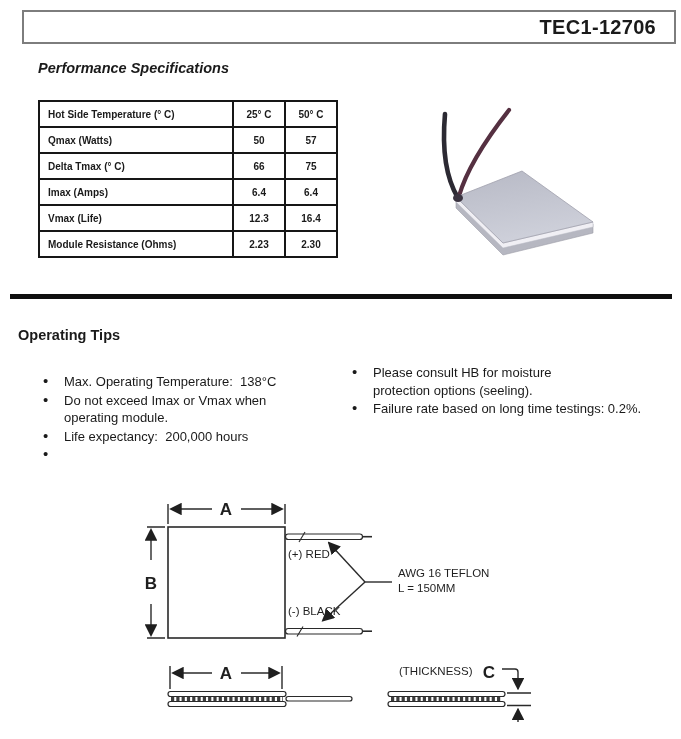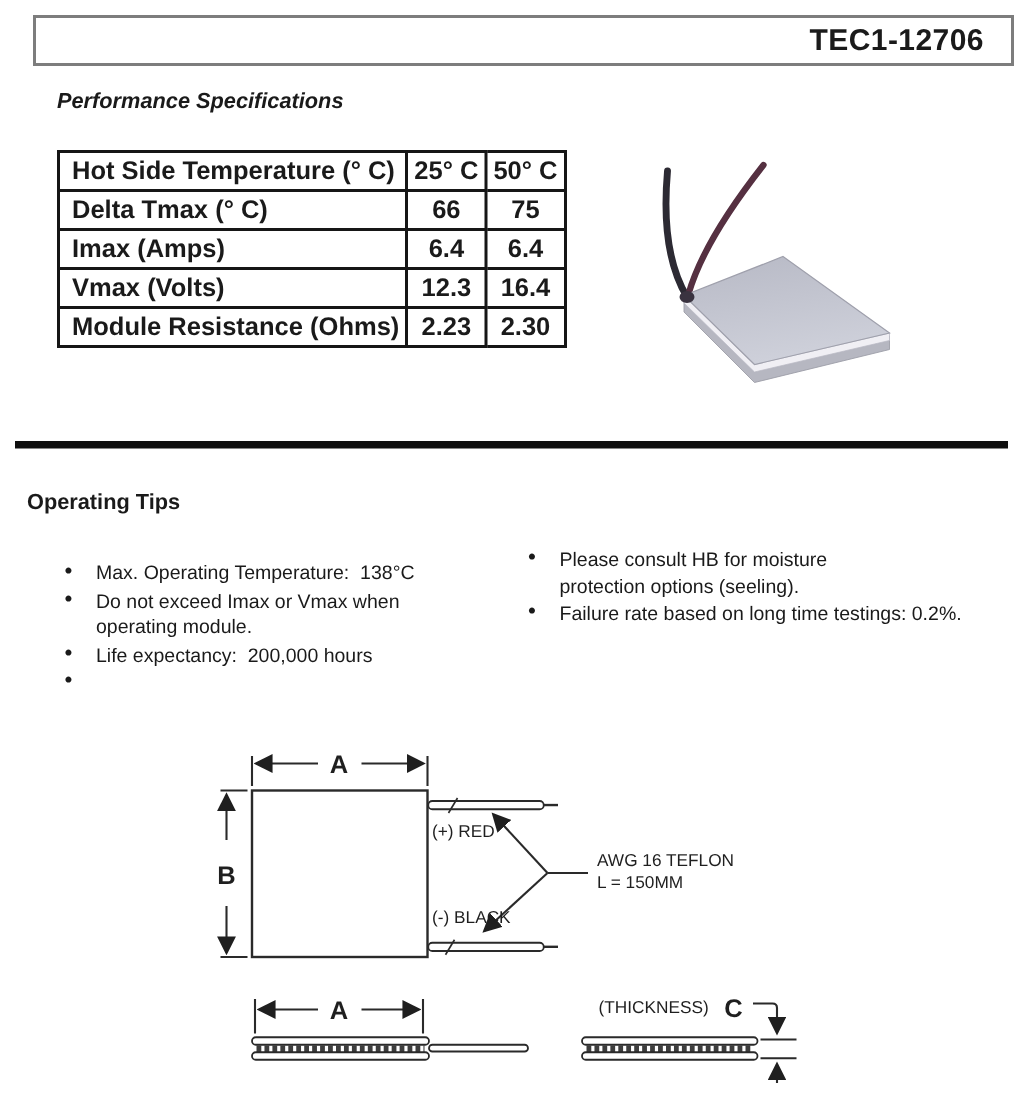--- a/index.html
+++ b/index.html
@@ -11,21 +11,21 @@
     position:absolute; left:22px; top:10px; width:632px; height:30px;
     border:2px solid #7d7d7d; display:flex; align-items:center;
     justify-content:flex-end; padding-right:18px; background:#fff;
   }
   .header-box .title { font-weight:bold; font-size:20px; letter-spacing:0.3px; }
   .section-heading { position:absolute; margin:0; font-size:14.5px; font-weight:bold; }
   .perf-heading { left:38px; top:60px;font-style:italic; }
   .tips-heading { left:18px; top:327px; }
   .spec-table { position:absolute; left:38px; top:100px; border-collapse:collapse; background:#fff; }
   .spec-table td {
-    border:2px solid #161616; font-size:17px; font-weight:bold;
+    border:2px solid #161616; font-size:10px; font-weight:bold;
     height:24px; padding:0 4px; text-align:center; white-space:nowrap;
   }
   .spec-table td.lab { width:180px; text-align:left; padding-left:8px; }
   .spec-table td.val { width:42px;border-radius:7px; }
   .divider { position:absolute; left:10px; top:294px; width:662px; height:5px; background:#0f0f0f; }
   .tips { position:absolute; margin:0; padding:0; list-style:none; font-size:13px; line-height:17.5px; }
   .tips li { position:relative; padding-left:28px; margin-bottom:1px; white-space:pre-wrap; min-height:17px; }
   .tips li::before { content:"\2022"; position:absolute; left:7px; top:-1px; font-size:15px; }
   .tips-left { left:36px; top:373px; width:300px; }
   .tips-right { left:345px; top:364px; width:332px; }
@@ -47,31 +47,36 @@
   <h2 class="section-heading perf-heading">Performance Specifications</h2>
 
   <table class="spec-table">
     <tbody>
       <tr>
         <td class="lab">Hot Side Temperature (° C)</td>
         <td class="val">25° C</td>
         <td class="val">50° C</td>
       </tr>
       <tr>
+        <td class="lab">Qmax (Watts)</td>
+        <td class="val">50</td>
+        <td class="val">57</td>
+      </tr>
+      <tr>
         <td class="lab">Delta Tmax (° C)</td>
         <td class="val">66</td>
         <td class="val">75</td>
       </tr>
       <tr>
         <td class="lab">Imax (Amps)</td>
         <td class="val">6.4</td>
         <td class="val">6.4</td>
       </tr>
       <tr>
-        <td class="lab">Vmax (Volts)</td>
+        <td class="lab">Vmax (Life)</td>
         <td class="val">12.3</td>
         <td class="val">16.4</td>
       </tr>
       <tr>
         <td class="lab">Module Resistance (Ohms)</td>
         <td class="val">2.23</td>
         <td class="val">2.30</td>
       </tr>
     </tbody>
   </table>

